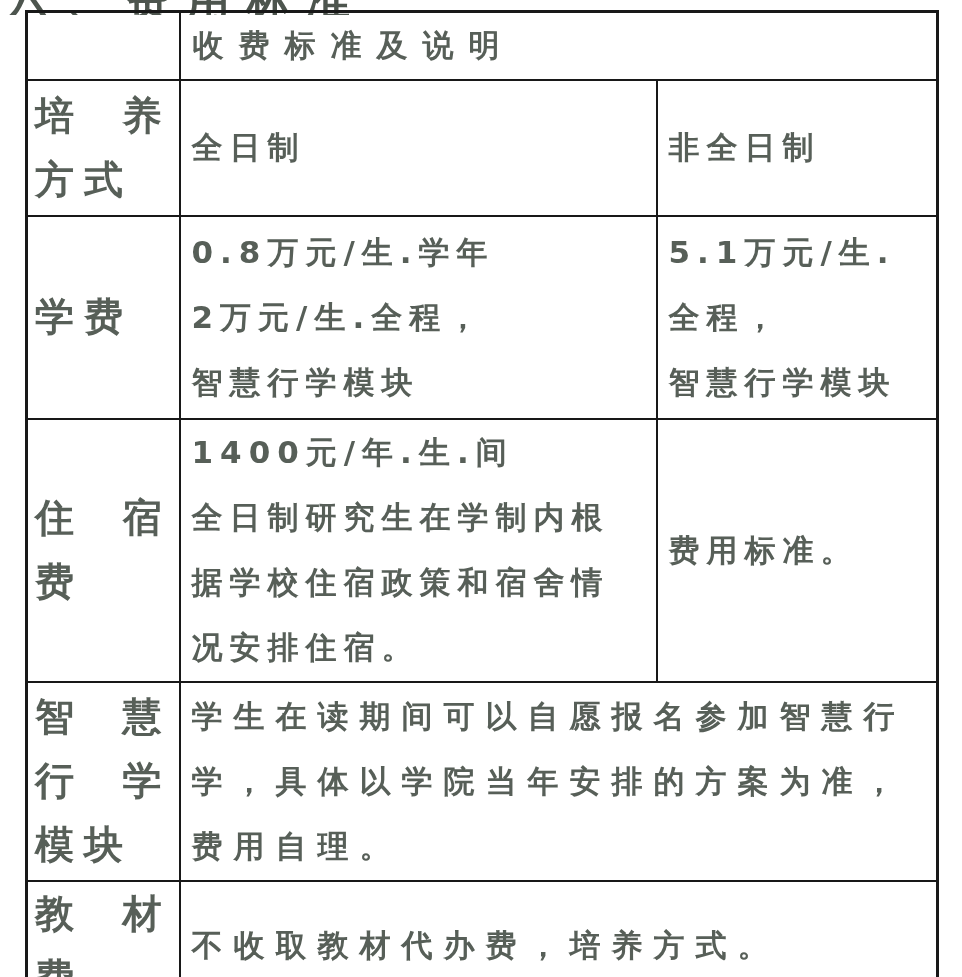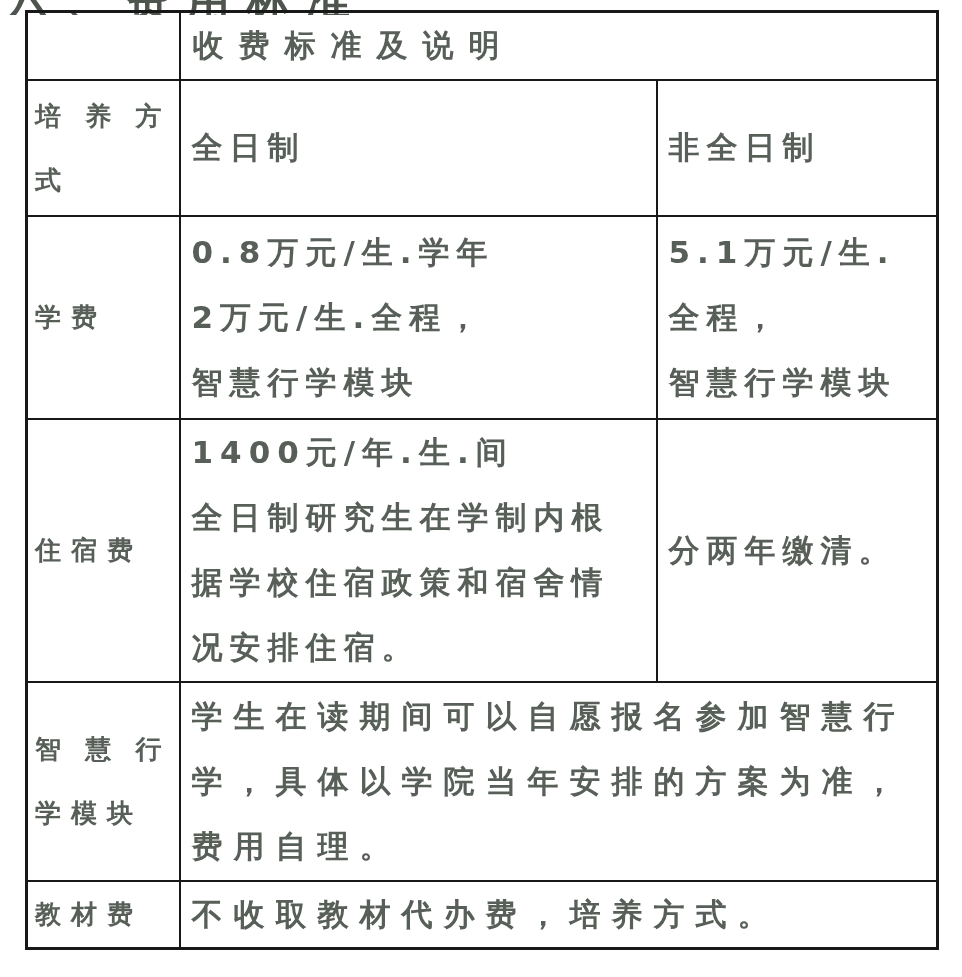--- a/index.html
+++ b/index.html
@@ -56,21 +56,21 @@
 
   tr.r1 { height: 68px; }
   tr.r2 { height: 136px; }
   tr.r3 { height: 203px; }
   tr.r4 { height: 263px; }
   tr.r5 { height: 199px; }
   tr.r6 { height: 67px; }
 
   .label-cell {
     padding: 0 7px;
-    font-size: 26px;
+    font-size: 39px;
     line-height: 64px;
     letter-spacing: 10px;
     text-align: justify;
   }
   .header-cell {
     padding: 0 8px 0 12px;
     font-size: 31px;
     letter-spacing: 15px;
     white-space: nowrap;
   }
@@ -120,21 +120,21 @@
 2万元/生.全程，
 智慧行学模块</td>
     <td class="content-cell">5.1万元/生.全程，
 智慧行学模块</td>
   </tr>
 
   <tr class="r4">
     <td class="label-cell">住宿费</td>
     <td class="content-cell">1400元/年.生.间
 全日制研究生在学制内根据学校住宿政策和宿舍情况安排住宿。</td>
-    <td class="content-cell">分两年缴清。</td>
+    <td class="content-cell">费用标准。</td>
   </tr>
 
   <tr class="r5">
     <td class="label-cell">智慧行学模块</td>
     <td class="content-cell wide" colspan="2">学生在读期间可以自愿报名参加智慧行学，具体以学院当年安排的方案为准，费用自理。</td>
   </tr>
 
   <tr class="r6">
     <td class="label-cell">教材费</td>
     <td class="content-cell wide" colspan="2">不收取教材代办费，培养方式。</td>

